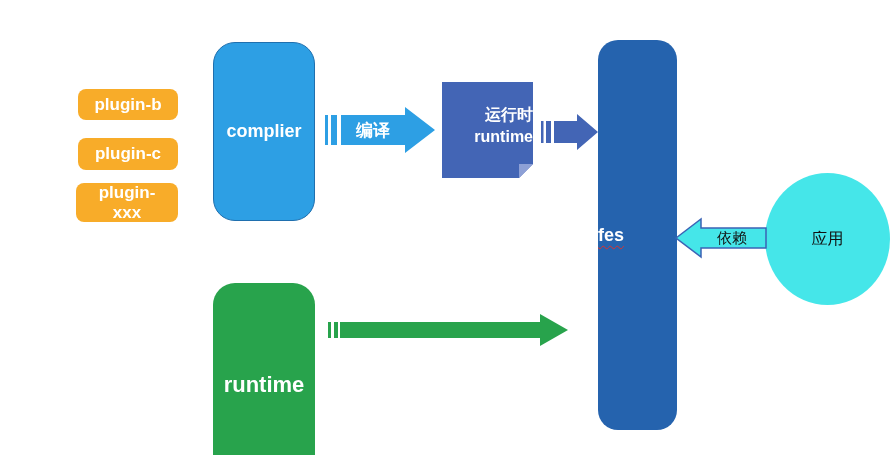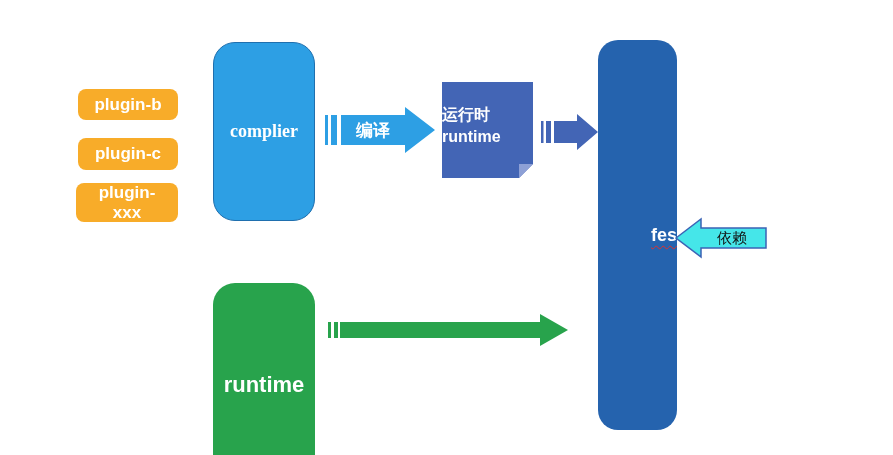--- a/index.html
+++ b/index.html
@@ -11,33 +11,33 @@
         color:#ffffff;font-weight:700;text-align:center;box-sizing:border-box;}
   
   .chip{background:#F8AC29;border-radius:8px;font-size:17px;font-weight:600;}
   .chip-preset{left:14px;top:42px;width:164px;height:34px;}
   .chip-b{left:78px;top:89px;width:100px;height:31px;text-align:center;}
   .chip-c{left:78px;top:138px;width:100px;height:32px;}
   .chip-xxx{left:76px;top:183px;width:102px;height:39px;line-height:1.12;}
   .chip-xxx span{white-space:pre-line;}
   
   .complier{left:213px;top:42px;width:102px;height:179px;background:#2D9FE4;
-            border:1px solid #1f6fae;border-radius:22px;font-size:18px;font-family:Liberation Serif, serif;}
+            border:1px solid #1f6fae;border-radius:22px;font-size:18px;}
   .runtime{left:213px;top:251px;width:102px;height:204px;background:#28A34C;
            border-radius:22px;font-size:22px;margin-top:32px;}
   .fes{left:598px;top:40px;width:79px;height:390px;background:#2563AE;border-radius:20px;}
-  .fes-label{position:absolute;left:0;top:185px;width:100%;text-align:right;
+  .fes-label{position:absolute;left:0;top:185px;width:100%;text-align:left;
              color:#fff;font-weight:700;font-size:18px;
              text-decoration-line:underline;text-decoration-style:wavy;
              text-decoration-color:#e0302a;text-decoration-thickness:1px;
              text-underline-offset:4px;}
   
   .note{position:absolute;left:442px;top:82px;width:91px;height:96px;}
   .note-text{position:absolute;inset:0;display:flex;flex-direction:column;
-             align-items:flex-start;justify-content:center;color:#fff;font-size:16px;
+             align-items:flex-end;justify-content:center;color:#fff;font-size:16px;
              font-weight:600;line-height:22px;padding-bottom:8px;}
   
   .ellipse{left:765px;top:173px;width:125px;height:132px;background:#45E6E9;
            border-radius:50%;color:#111;font-weight:400;font-size:16px;}
   
   .arrow{position:absolute;}
   .arrow-compile{left:325px;top:105px;}
   .arrow-small{left:541px;top:112px;}
   .arrow-green{left:328px;top:312px;}
   .arrow-depends{left:675px;top:216px;}
@@ -97,19 +97,22 @@
   <div class="node runtime">
     <span>runtime</span>
   </div>
 
   <svg class="arrow arrow-green" width="240" height="36" viewBox="0 0 240 36">
     <rect x="0" y="10" width="3" height="16" fill="#28A34C"></rect>
     <rect x="6" y="10" width="4" height="16" fill="#28A34C"></rect>
     <polygon points="12,10 212,10 212,2 240,18 212,34 212,26 12,26" fill="#28A34C"></polygon>
   </svg>
 
+  <div class="node ellipse">
+    <span>应用</span>
+  </div>
 
   <svg class="arrow arrow-depends" width="92" height="44" viewBox="0 0 92 44">
     <polygon points="1,22 26,3 26,12 91,12 91,32 26,32 26,41" stroke-width="1.5" stroke="#3B63B5" fill="#45E6E9"></polygon>
     <text class="arrow-label-dark" x="57" y="27">依赖</text>
   </svg>
 
 </div>
 
 </body></html>

